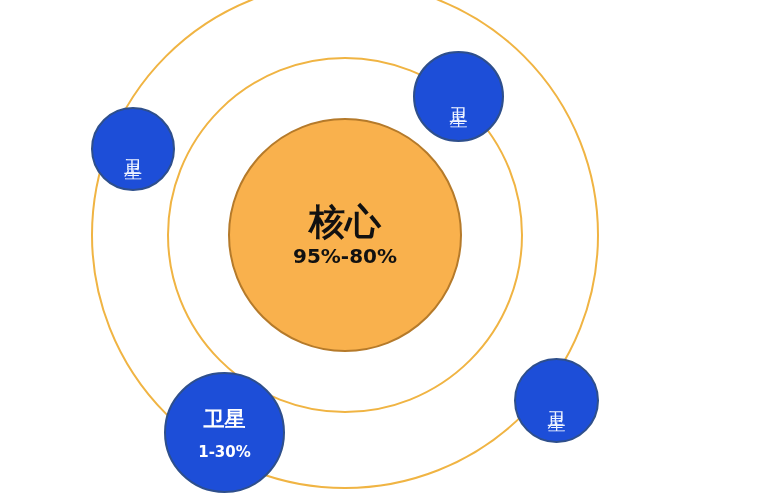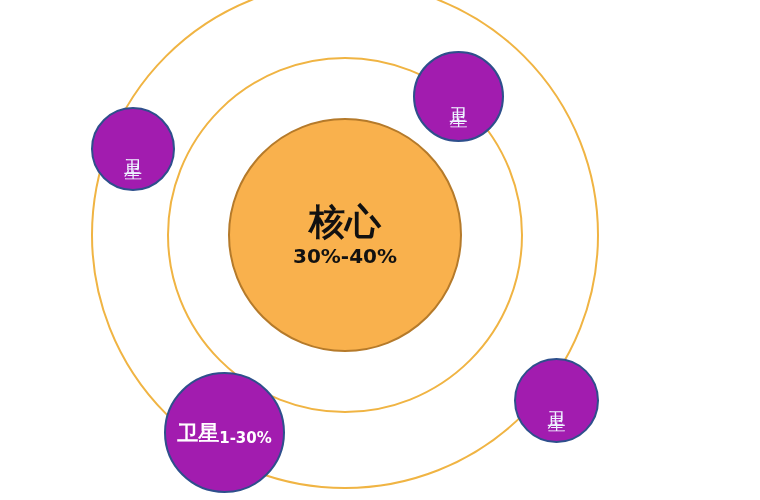--- a/index.html
+++ b/index.html
@@ -2,35 +2,35 @@
 <html><head>
 <meta charset="utf-8">
 <style>
   html, body { margin:0; padding:0; background:#ffffff; }
   body { width:760px; height:500px; position:relative; overflow:hidden; font-family:"DejaVu Sans", sans-serif; }
   .ring { position:absolute; border-radius:50%; border:2px solid #f0b443; box-sizing:border-box; }
   .core { position:absolute; border-radius:50%; background:#f9b14d; border:2px solid #b57a2a; box-sizing:border-box;
           display:flex; flex-direction:column; align-items:center; justify-content:center; }
   .core-title { font-size:36px; font-weight:bold; color:#111; line-height:1.1; }
   .core-sub { font-size:20px; font-weight:bold; color:#111; margin-top:2px; }
-  .sat { position:absolute; border-radius:50%; background:#a21caf; border:2px solid #2e4f8c; box-sizing:border-box;
-         display:flex; flex-direction:row; align-items:center; justify-content:center; color:#eef3ff; }
+  .sat { position:absolute; border-radius:50%; background:#1d4ed8; border:2px solid #2e4f8c; box-sizing:border-box;
+         display:flex; flex-direction:column; align-items:center; justify-content:center; color:#eef3ff; }
   .sat-v { writing-mode:vertical-rl; font-size:18px; letter-spacing:4px; line-height:1; }
   .sat-big-title { font-size:21px; font-weight:bold; color:#fff; }
   .sat-big-sub { font-size:15px; font-weight:bold; color:#fff; margin-top:10px; }
 </style>
 </head>
 <body>
 
 <div class="ring" style="left:91px; top:-19px; width:508px; height:508px;"></div>
 <div class="ring" style="left:167px; top:57px; width:356px; height:356px;"></div>
 
 <div class="core" style="left:228px; top:118px; width:234px; height:234px;">
   <div class="core-title">核心</div>
-  <div class="core-sub">30%-40%</div>
+  <div class="core-sub">95%-80%</div>
 </div>
 
 <div class="sat" style="left:91px; top:107px; width:84px; height:84px;">
   <div class="sat-v">卫星</div>
 </div>
 
 <div class="sat" style="left:413px; top:51px; width:91px; height:91px;">
   <div class="sat-v">卫星</div>
 </div>
 

